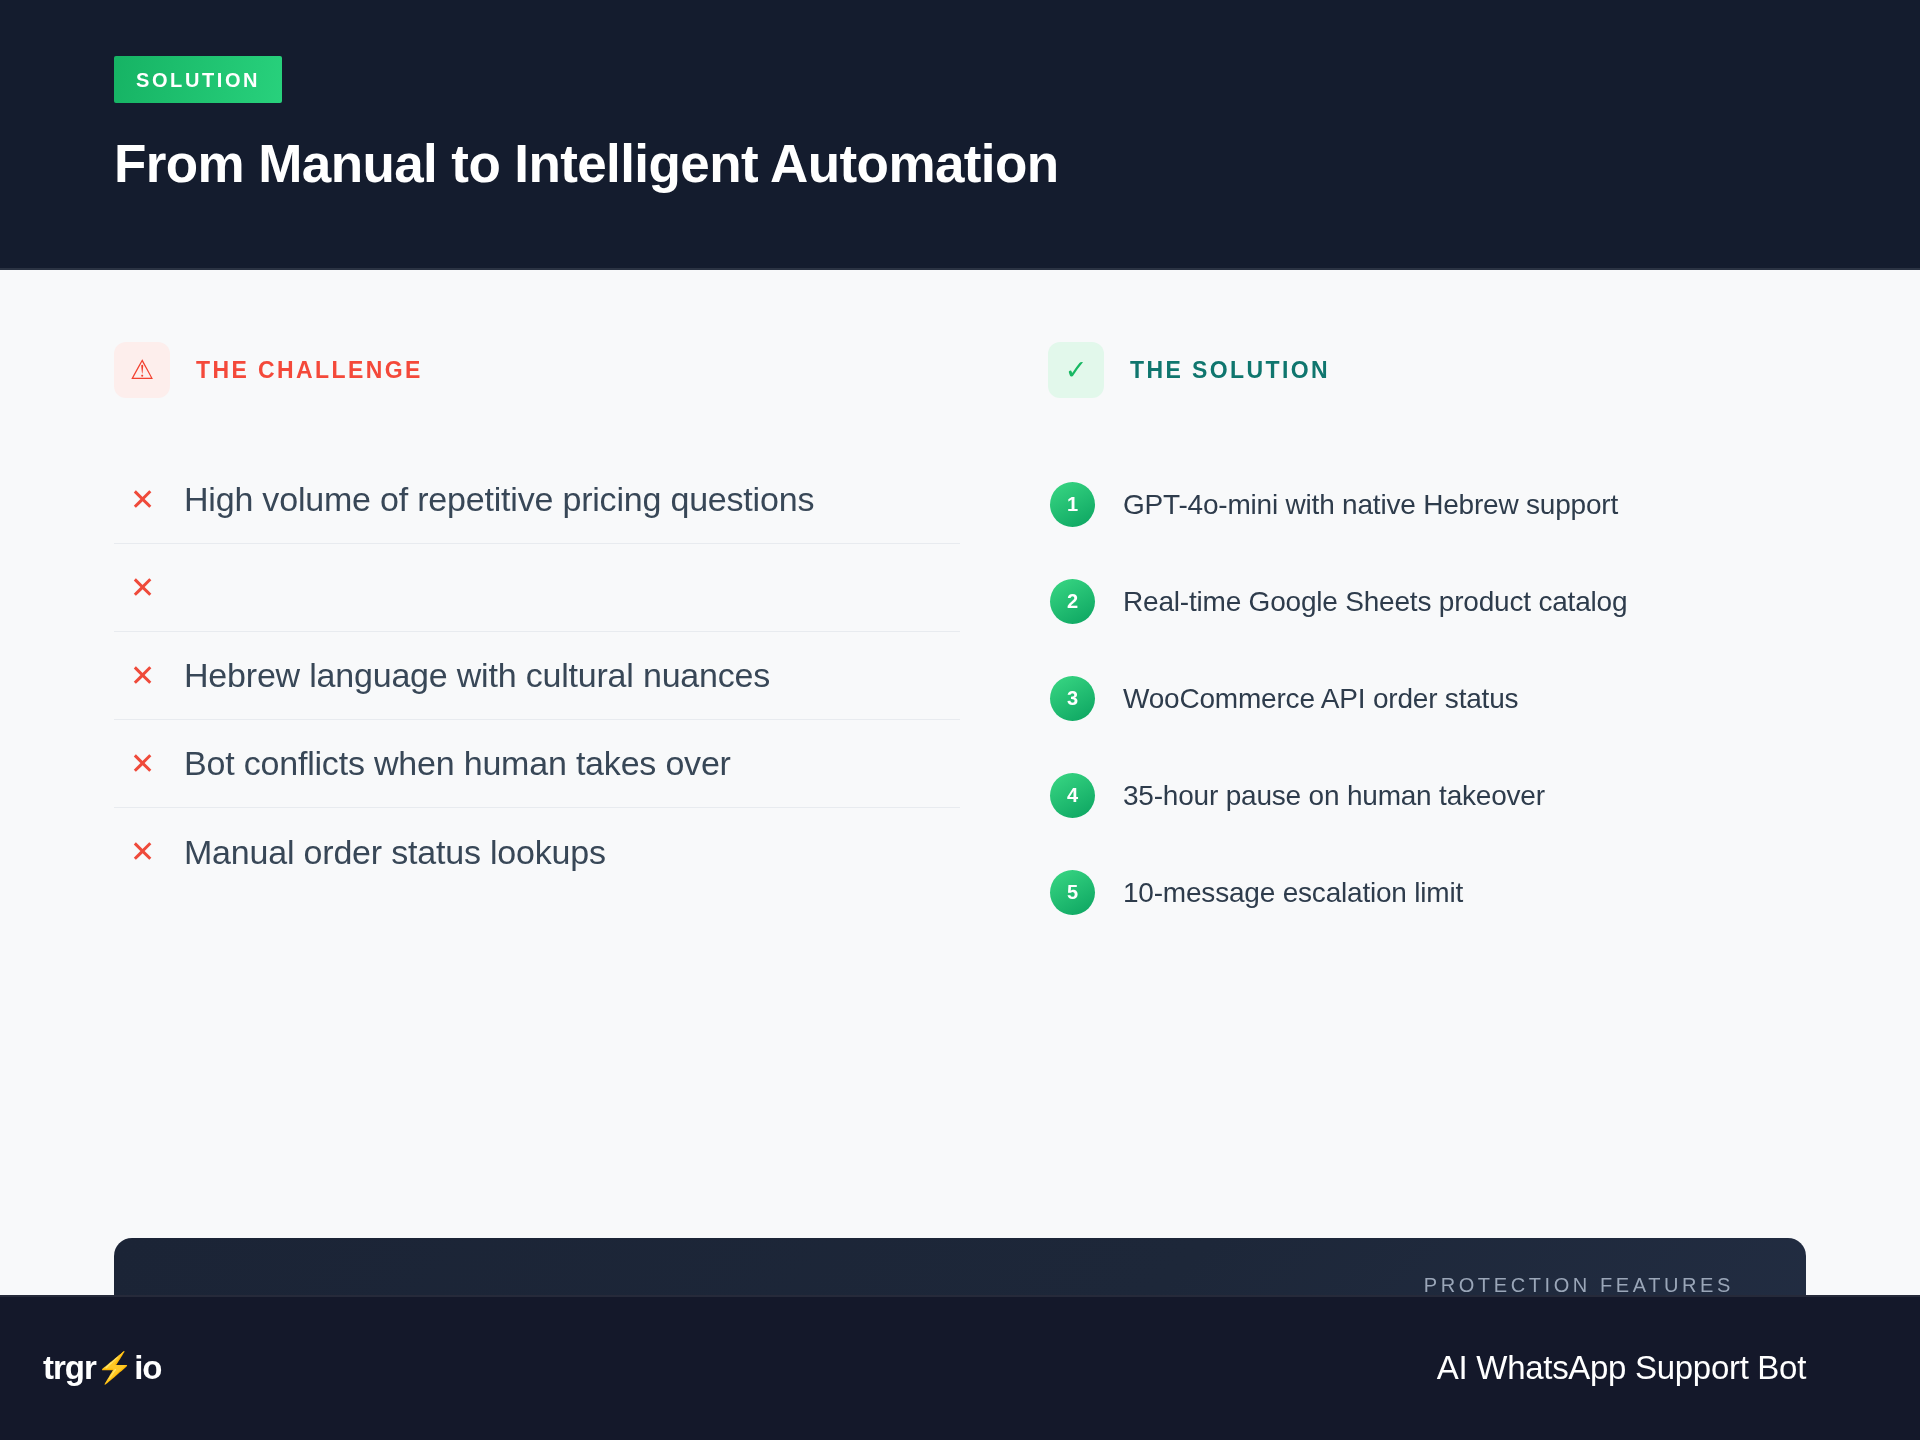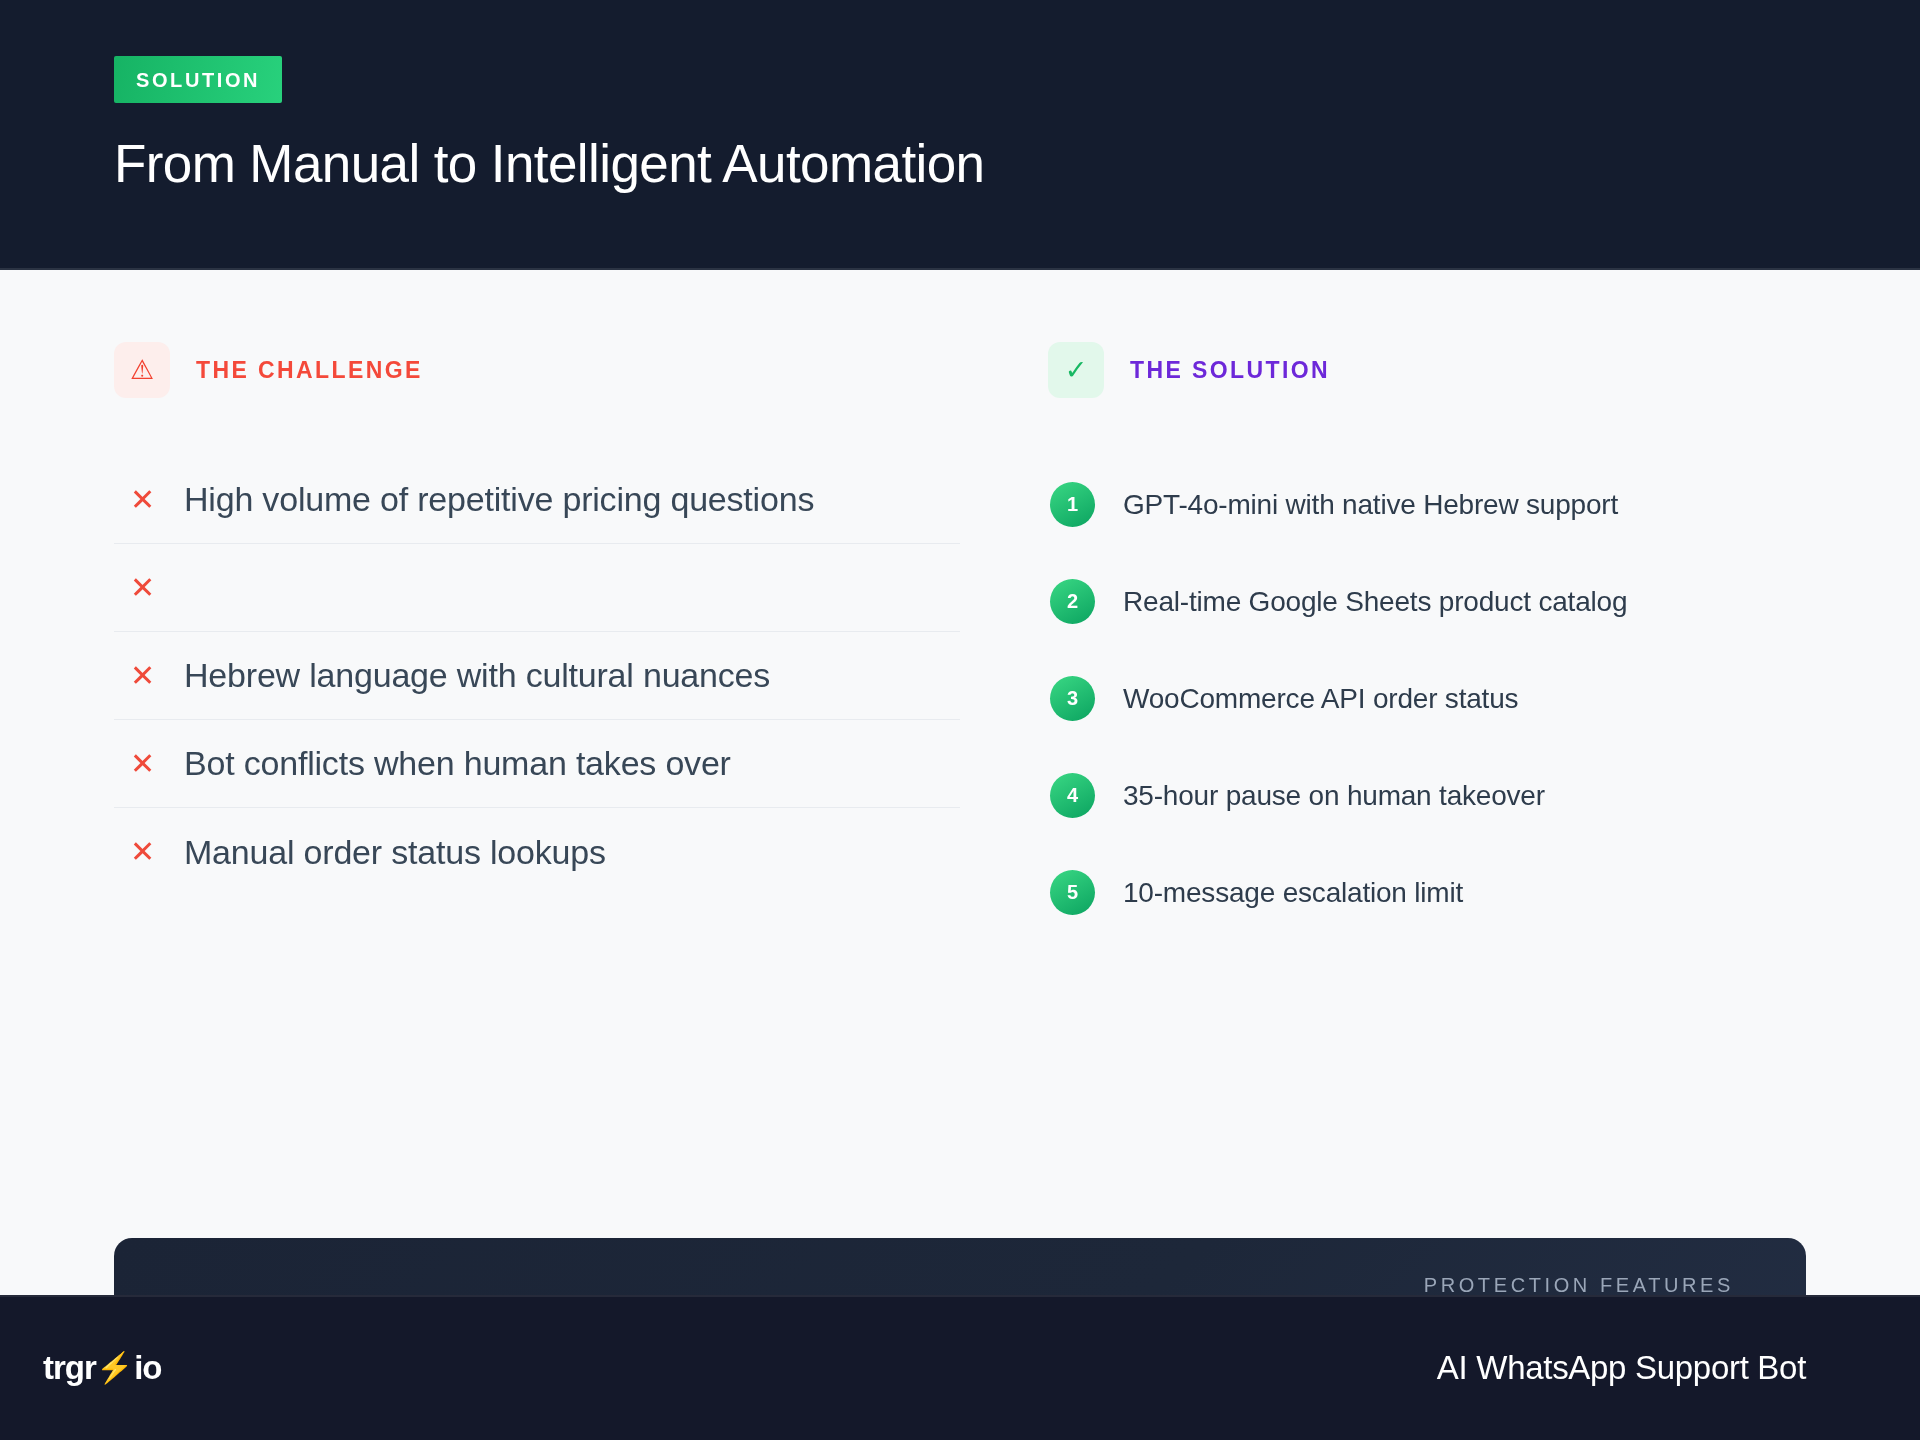--- a/index.html
+++ b/index.html
@@ -51,21 +51,21 @@
     letter-spacing: 2.6px;
     padding: 14px 22px 13px 22px;
     border-radius: 2px;
     line-height: 1;
   }
 
   .header-title {
     margin-top: 32px;
     color: #ffffff;
     font-size: 53px;
-    font-weight: normal;
+    font-weight: bold;
     letter-spacing: -0.6px;
     line-height: 1.1;
   }
 
   
   .content {
     flex: 1;
     position: relative;
     padding: 0 114px;
   }
@@ -98,21 +98,21 @@
   }
   .sec-icon.warn { background: #fdeeec; color: #f2402f; }
   .sec-icon.ok   { background: #e2f8eb; color: #18b863; }
 
   .sec-title {
     font-size: 23px;
     font-weight: bold;
     letter-spacing: 2.4px;
   }
   .sec-title.warn { color: #f4493a; }
-  .sec-title.ok   { color: #6d28d9; text-align: right; }
+  .sec-title.ok   { color: #0f766e; text-align: right; }
 
   
   .challenge-list { list-style: none; }
   .challenge-item {
     display: flex;
     align-items: center;
     gap: 30px;
     height: 88px;
     border-bottom: 1px solid #e8ebef;
     padding-left: 16px;

